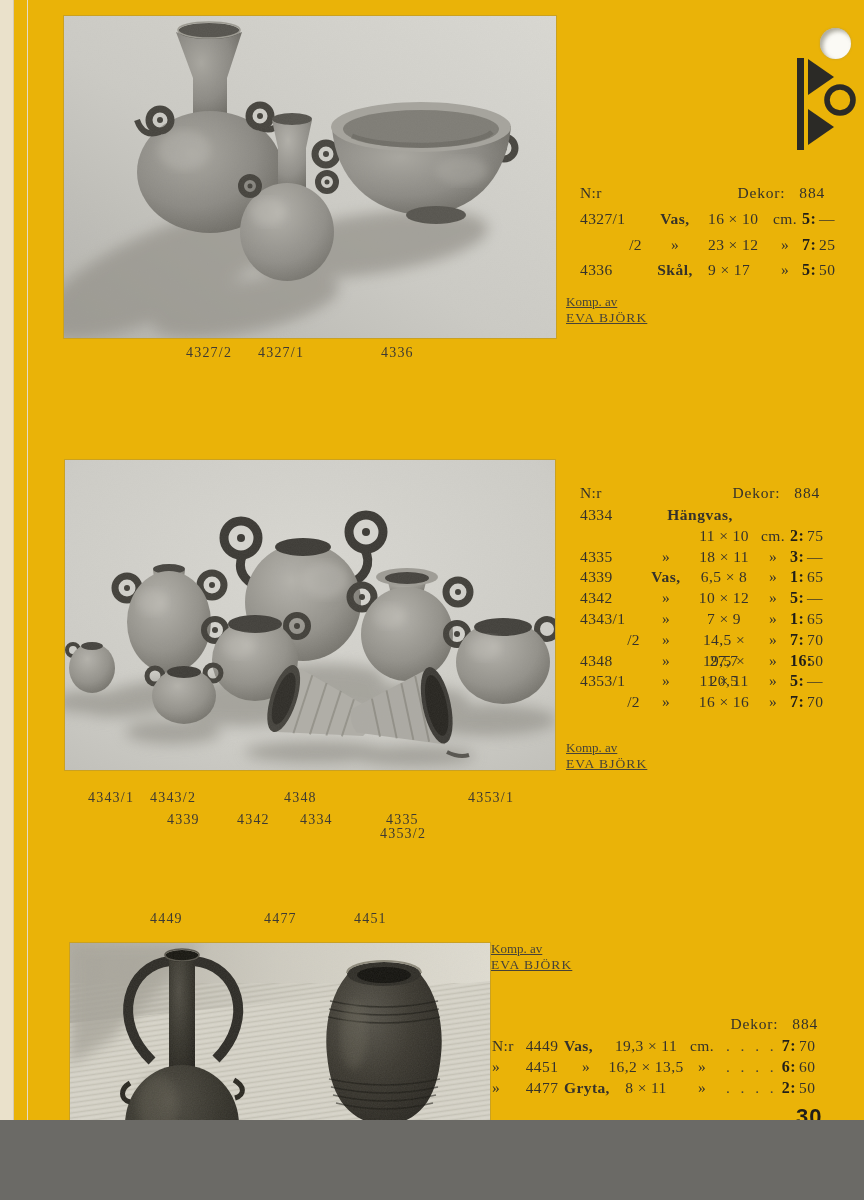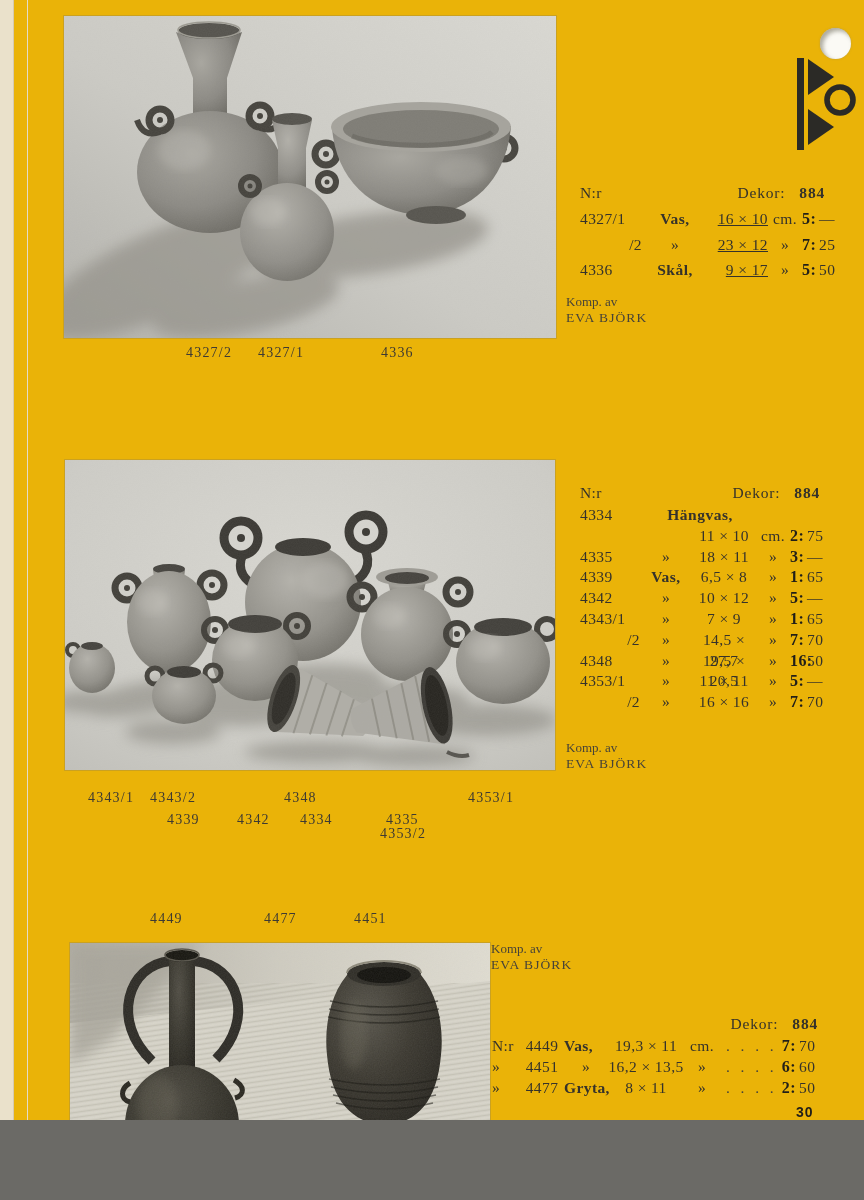--- a/index.html
+++ b/index.html
@@ -21,34 +21,34 @@
     box-shadow:inset 3px 3px 4px rgba(110,105,90,.55), 0 0 2px rgba(140,135,120,.5);}
   .logo{position:absolute;left:797px;top:56px;}
 
   .photo{position:absolute;outline:1px solid rgba(120,115,100,.28);}
   .photo svg{display:block;}
 
   
   .ct{position:absolute;font-size:15.5px;letter-spacing:.4px;color:#35322b;}
   .ct .hrow{display:flex;justify-content:space-between;align-items:baseline;}
   .ct .hrow .dek{letter-spacing:.8px;}
-  .ct .hrow .dek b{font-weight:bold;margin-left:14px;text-align:center;}
+  .ct .hrow .dek b{font-weight:normal;margin-left:14px;text-align:center;}
   .ct .r{display:flex;}
   .ct span{display:block;}
   .c-kr{font-weight:bold;color:#211f19;font-size:16px;text-align:right;}
   .c-ore{padding-left:3px;}
 
   
   .ct1{left:580px;top:180px;width:265px;}
   .ct1 .hrow{height:26px;line-height:26px;padding-right:20px;}
   .ct1 .r{height:25.5px;line-height:25.5px;}
   .ct1 .c-nr{width:62px;}
   .ct1 .c-name{width:66px;text-align:center;font-weight:bold;letter-spacing:.5px;}
   .ct1 .c-name.light{font-weight:normal;}
-  .ct1 .c-dims{width:60px;text-align:right;text-decoration:underline;}
+  .ct1 .c-dims{width:60px;text-align:left;}
   .ct1 .c-unit{width:34px;text-align:center;}
   .ct1 .c-kr{width:14px;}
   .ct1 .c-ore{width:26px;}
 
   
   .ct2{left:580px;top:481px;width:252px;}
   .ct2 .hrow{height:24px;line-height:24px;padding-right:12px;}
   .ct2 .r{height:20.8px;line-height:20.8px;}
   .ct2 .c-nr{width:60px;}
   .ct2 .c-name{width:52px;text-align:center;font-weight:bold;letter-spacing:.5px;}
@@ -70,25 +70,25 @@
   .c3-name.light{font-weight:normal;text-align:center;}
   .c3-dims{width:76px;text-align:center;}
   .c3-unit{width:36px;text-align:center;}
   .c3-dots{width:60px;text-align:center;word-spacing:6px;color:#45423a;}
   .ct3 .c-kr{width:16px;}
   .ct3 .c-ore{width:24px;}
 
   .sub{text-align:right;}
 
   .cap{position:absolute;font-size:14px;letter-spacing:1.2px;color:#3e3a33;}
-  .komp{position:absolute;font-size:13px;color:#474338;line-height:15.5px;}
+  .komp{position:absolute;font-size:13px;color:#474338;line-height:15.5px;text-decoration:underline;}
   .komp .l2{font-size:13.5px;letter-spacing:1.1px;}
   .pagenum{position:absolute;left:796px;top:1104px;
     font-family:"Liberation Sans","DejaVu Sans",sans-serif;
-    font-weight:bold;font-size:14px;letter-spacing:1px;color:#201e1a;}
+    font-weight:bold;font-size:22px;letter-spacing:1px;color:#201e1a;}
 </style>
 </head>
 <body>
 
 <div class="page">
 
   <div class="edge-strip"></div>
   <div class="edge-line2"></div>
   <div class="punch-hole"></div>
 

